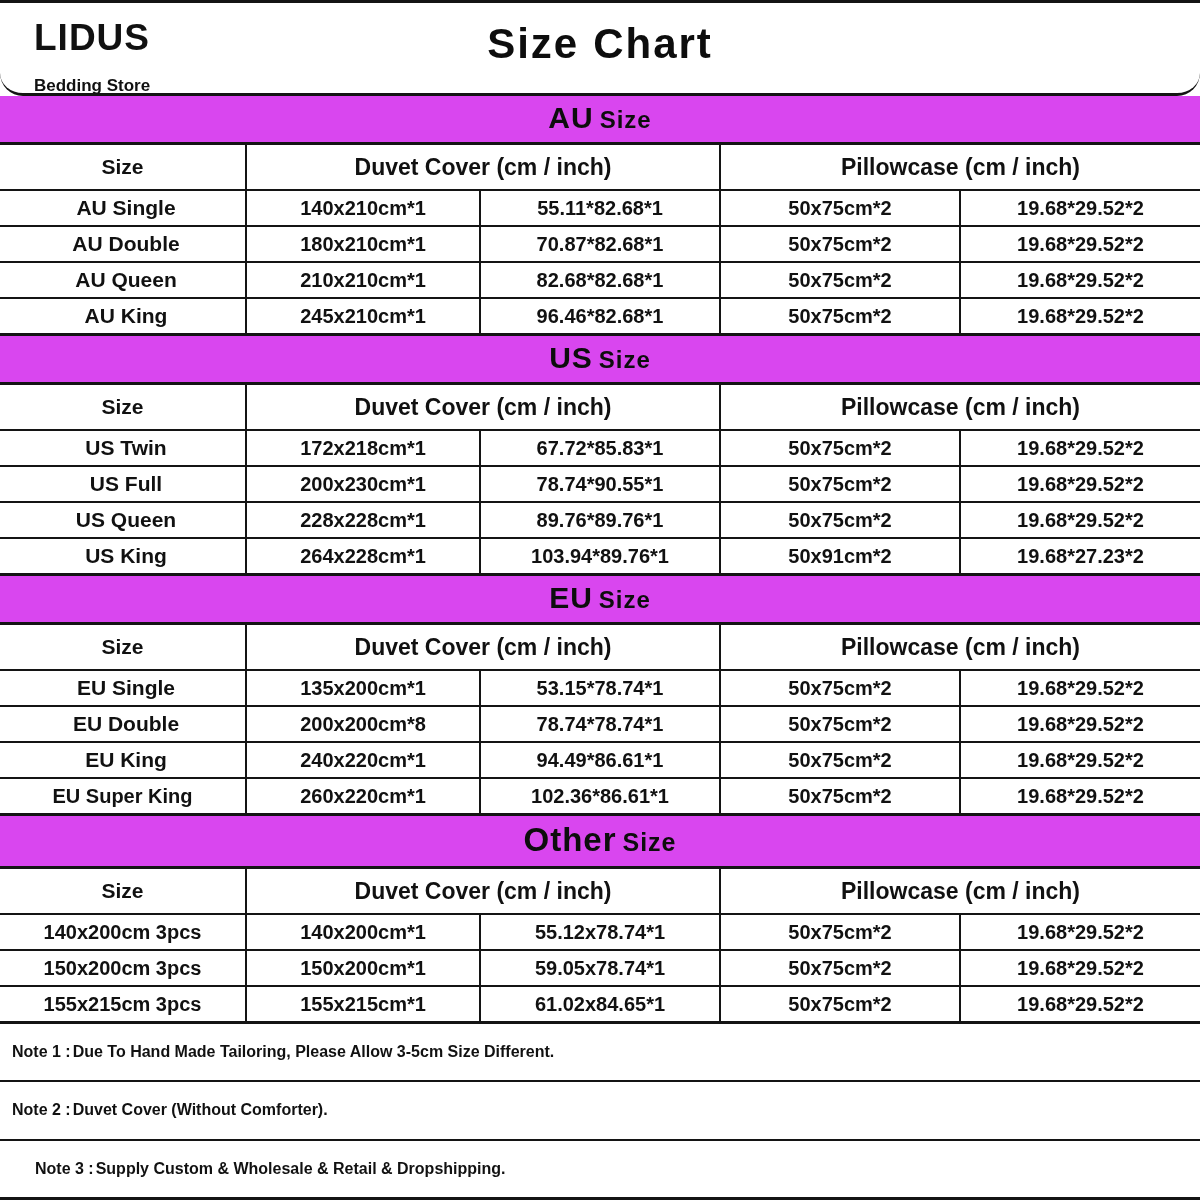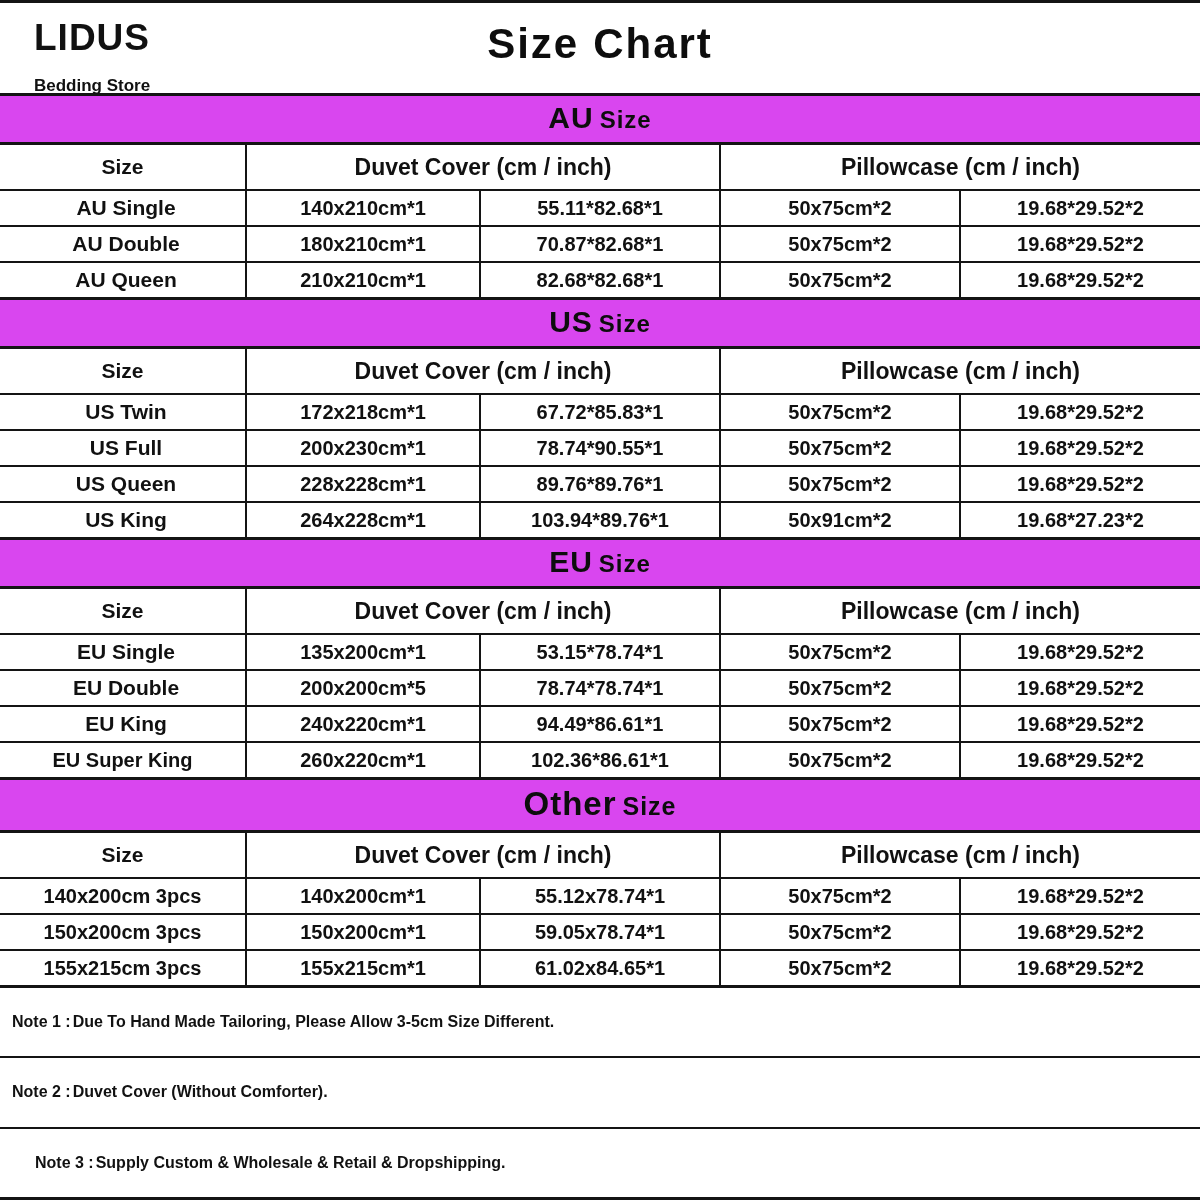--- a/index.html
+++ b/index.html
@@ -23,20 +23,21 @@
     border-top: 3px solid #141414;
     border-bottom: 3px solid #141414;
   }
 
   
   .header {
     height: 90px;
     position: relative;
     flex: 0 0 auto;
     border-bottom: 3px solid #141414;
+    border-radius: 23px;
   }
   .brand {
     position: absolute;
     left: 34px;
     top: 16px;
   }
   .brand-name {
     font-size: 37px;
     font-weight: bold;
     letter-spacing: 1px;
@@ -206,20 +207,27 @@
         <td>50x75cm*2</td>
         <td>19.68*29.52*2</td>
       </tr>
       <tr>
         <td class="label">AU Queen</td>
         <td>210x210cm*1</td>
         <td>82.68*82.68*1</td>
         <td>50x75cm*2</td>
         <td>19.68*29.52*2</td>
       </tr>
+      <tr>
+        <td class="label">AU King</td>
+        <td>245x210cm*1</td>
+        <td>96.46*82.68*1</td>
+        <td>50x75cm*2</td>
+        <td>19.68*29.52*2</td>
+      </tr>
     </tbody>
       </table>
   </div>
 
   <div class="band">
     <span class="main">US</span><span class="sub">Size</span>
   </div>
   <div class="tbl-wrap">
     <table class="size-table">
       <colgroup>
@@ -287,21 +295,21 @@
       </tr>
       <tr>
         <td class="label">EU Single</td>
         <td>135x200cm*1</td>
         <td>53.15*78.74*1</td>
         <td>50x75cm*2</td>
         <td>19.68*29.52*2</td>
       </tr>
       <tr>
         <td class="label">EU Double</td>
-        <td>200x200cm*5</td>
+        <td>200x200cm*8</td>
         <td>78.74*78.74*1</td>
         <td>50x75cm*2</td>
         <td>19.68*29.52*2</td>
       </tr>
       <tr>
         <td class="label">EU King</td>
         <td>240x220cm*1</td>
         <td>94.49*86.61*1</td>
         <td>50x75cm*2</td>
         <td>19.68*29.52*2</td>

